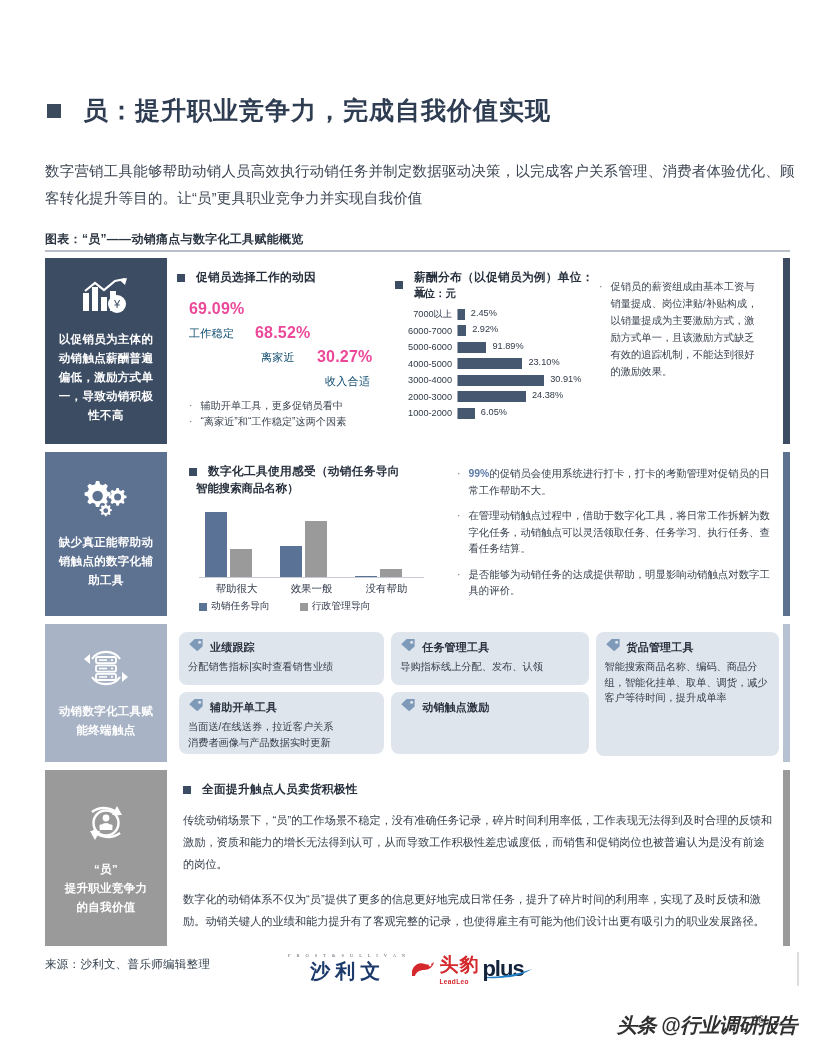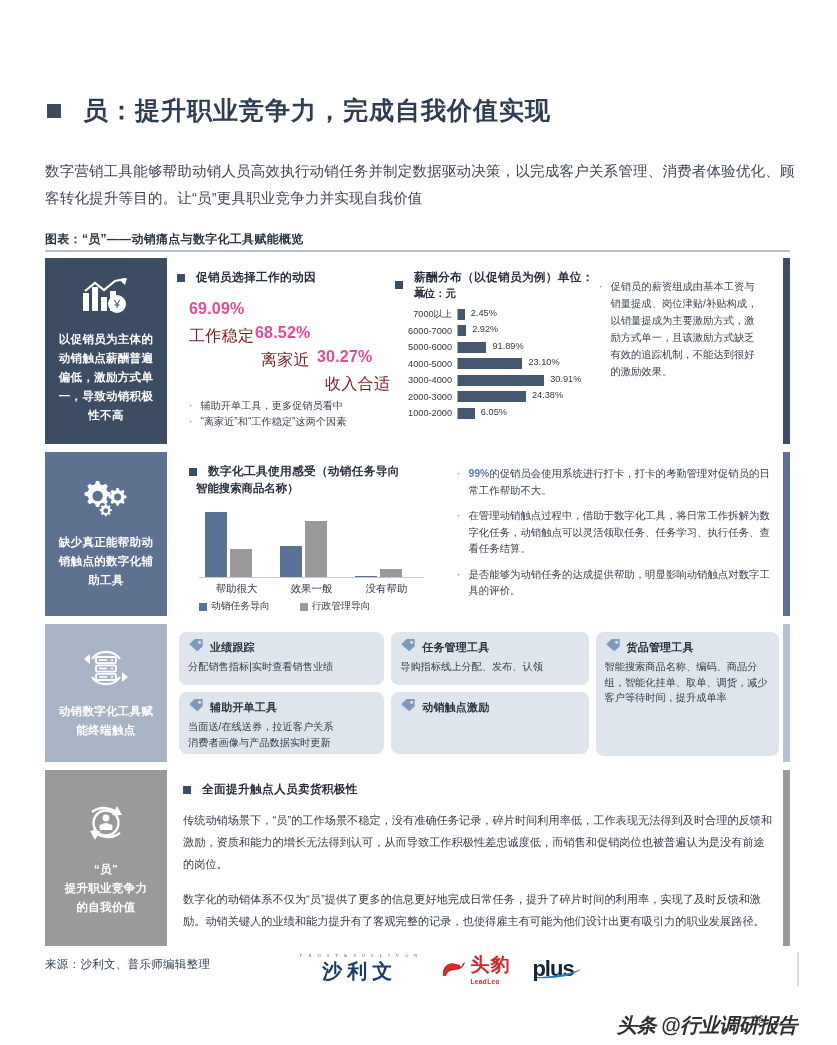--- a/index.html
+++ b/index.html
@@ -37,21 +37,21 @@
   #row1 { top:258px; height:186px; }
   #row1 .leftbar { background:#3c4c63; }
   #row1 .edge { background:#3c4c63; }
 
   .panel-head { display:flex; align-items:center; gap:11px; }
   .panel-head .sq { width:8px; height:8px; background:#3c4c63; flex:none; }
   .panel-head .ph-txt { font-size:11.7px; font-weight:bold; color:#27303d; letter-spacing:.3px; }
 
   .driver-box { position:absolute; left:10px; top:12px; width:232px; height:165px; }
   .pct { font-size:16px; font-weight:bold; color:#ec4899; letter-spacing:.2px; }
-  .pct-lbl { font-size:16px; color:#7f1d1d; letter-spacing:.3px; }
+  .pct-lbl { font-size:11px; color:#0c4a6e; letter-spacing:.3px; }
   .d1 { position:absolute; left:12px; top:30px; }
   .d1l{ position:absolute; left:12px; top:56px; }
   .d2 { position:absolute; left:78px; top:54px; }
   .d2l{ position:absolute; left:84px; top:80px; }
   .d3 { position:absolute; left:140px; top:78px; }
   .d3l{ position:absolute; left:148px; top:104px; }
   .drv-notes { position:absolute; left:12px; top:128px; width:220px; font-size:10.2px; line-height:16px; color:#3a4350;}
   .drv-notes div { display:flex; gap:8px; }
   .drv-notes .bu { color:#67707e; }
 
@@ -114,21 +114,21 @@
   #row4 .leftbar { background:#9a9a9a; }
   #row4 .edge { background:#9a9a9a; }
   .r4 { position:absolute; left:16px; top:12px; right:10px; }
   .r4-head { display:flex; align-items:center; gap:11px; margin-bottom:12px; }
   .r4-head .sq { width:8px; height:8px; background:#3c4c63; }
   .r4-head .t { font-size:11.7px; font-weight:bold; color:#27303d; letter-spacing:.3px;}
   .r4-p { font-size:11.2px; line-height:22px; color:#353e4b; margin-bottom:13px; }
 
   
   .source { position:absolute; left:45px; top:957px; font-size:11.5px; color:#33404e; letter-spacing:.3px;}
-  .logos { position:absolute; left:300px; top:952px; display:flex; align-items:center; gap:22px; }
+  .logos { position:absolute; left:288px; top:952px; display:flex; align-items:center; gap:3px; }
   .divider-v { position:absolute; left:797px; top:952px; width:2px; height:34px; background:#dcdcdc; }
   .pageno { position:absolute; left:752px; top:1013px; font-size:11px; color:#555; }
   .watermark { position:absolute; left:617px; top:1012px; display:flex; align-items:center; gap:5px;
                font-size:20px; font-weight:bold; color:#2f2f2f; font-style:italic; letter-spacing:-.5px;}
 
   .logo-sw { display:flex; flex-direction:column; align-items:center; }
   .logo-sw .fs { font-size:4.6px; letter-spacing:2.4px; color:#5b6470; font-family:"Liberation Serif", serif; }
   .logo-sw .cn { font-size:20px; font-weight:bold; color:#1b3a6b; letter-spacing:5px; font-family:"Liberation Serif", serif; }
   .logo-ld { display:flex; align-items:center; gap:3px; }
   .logo-ld .cn { font-size:19px; font-weight:bold; color:#d4282d; letter-spacing:1px; }

